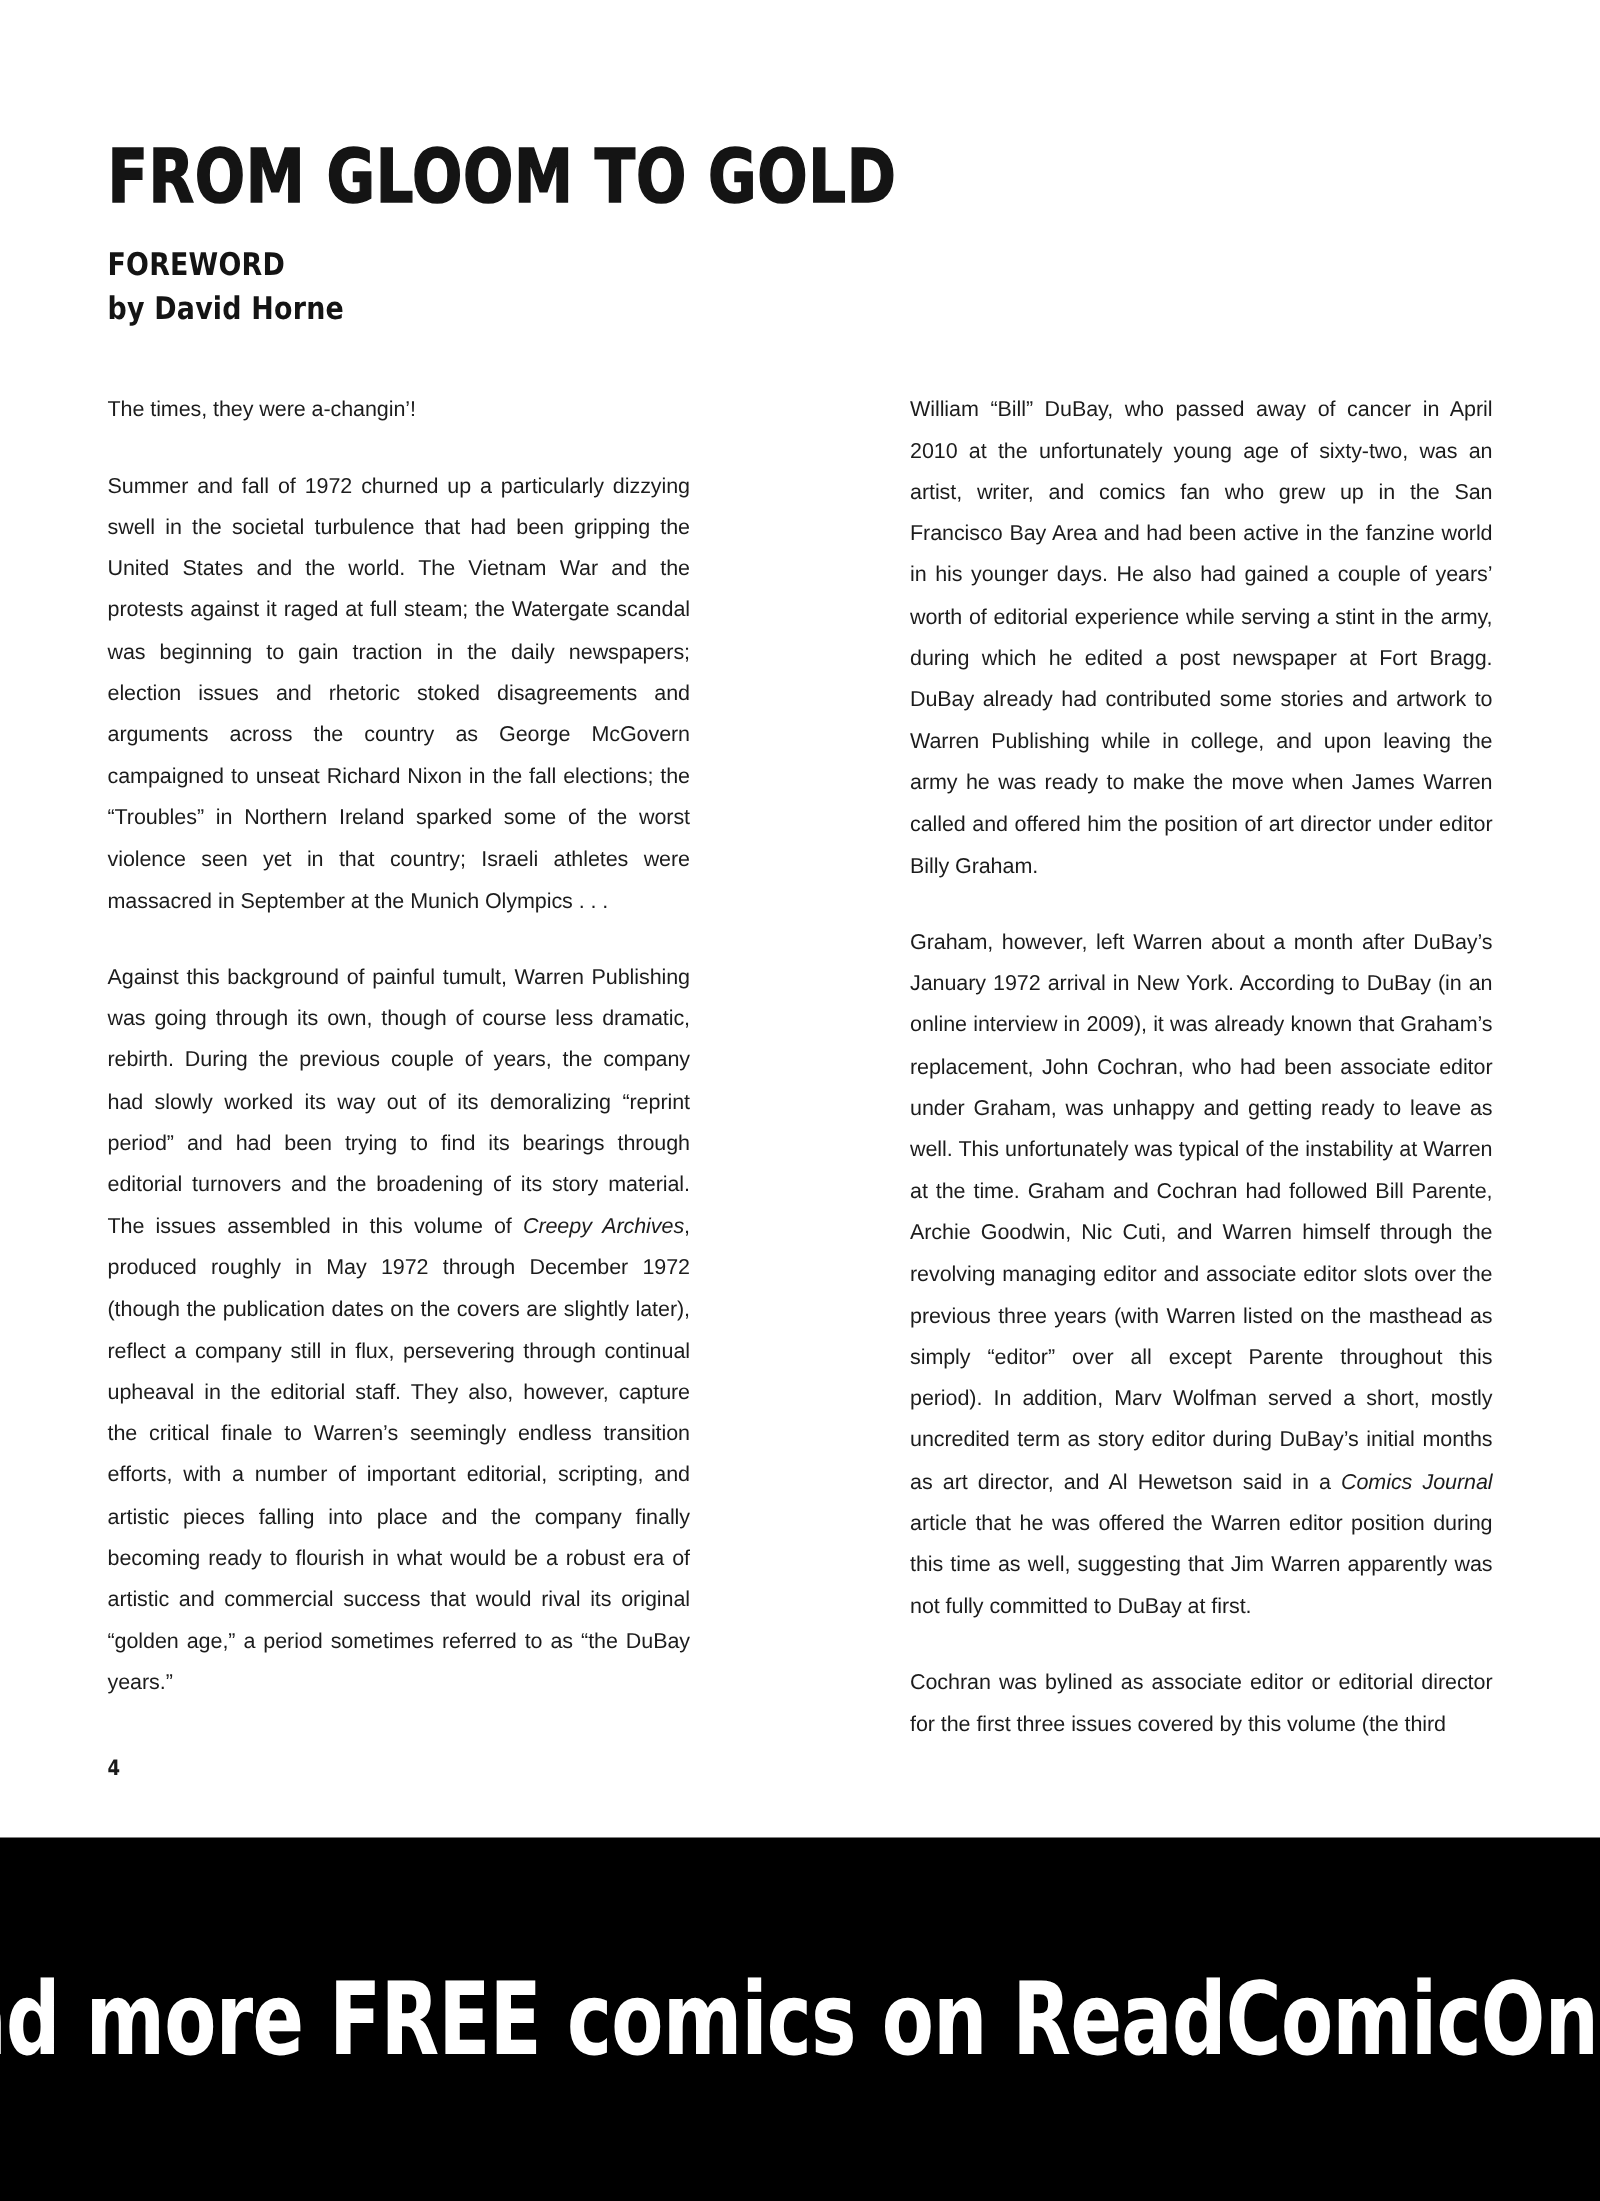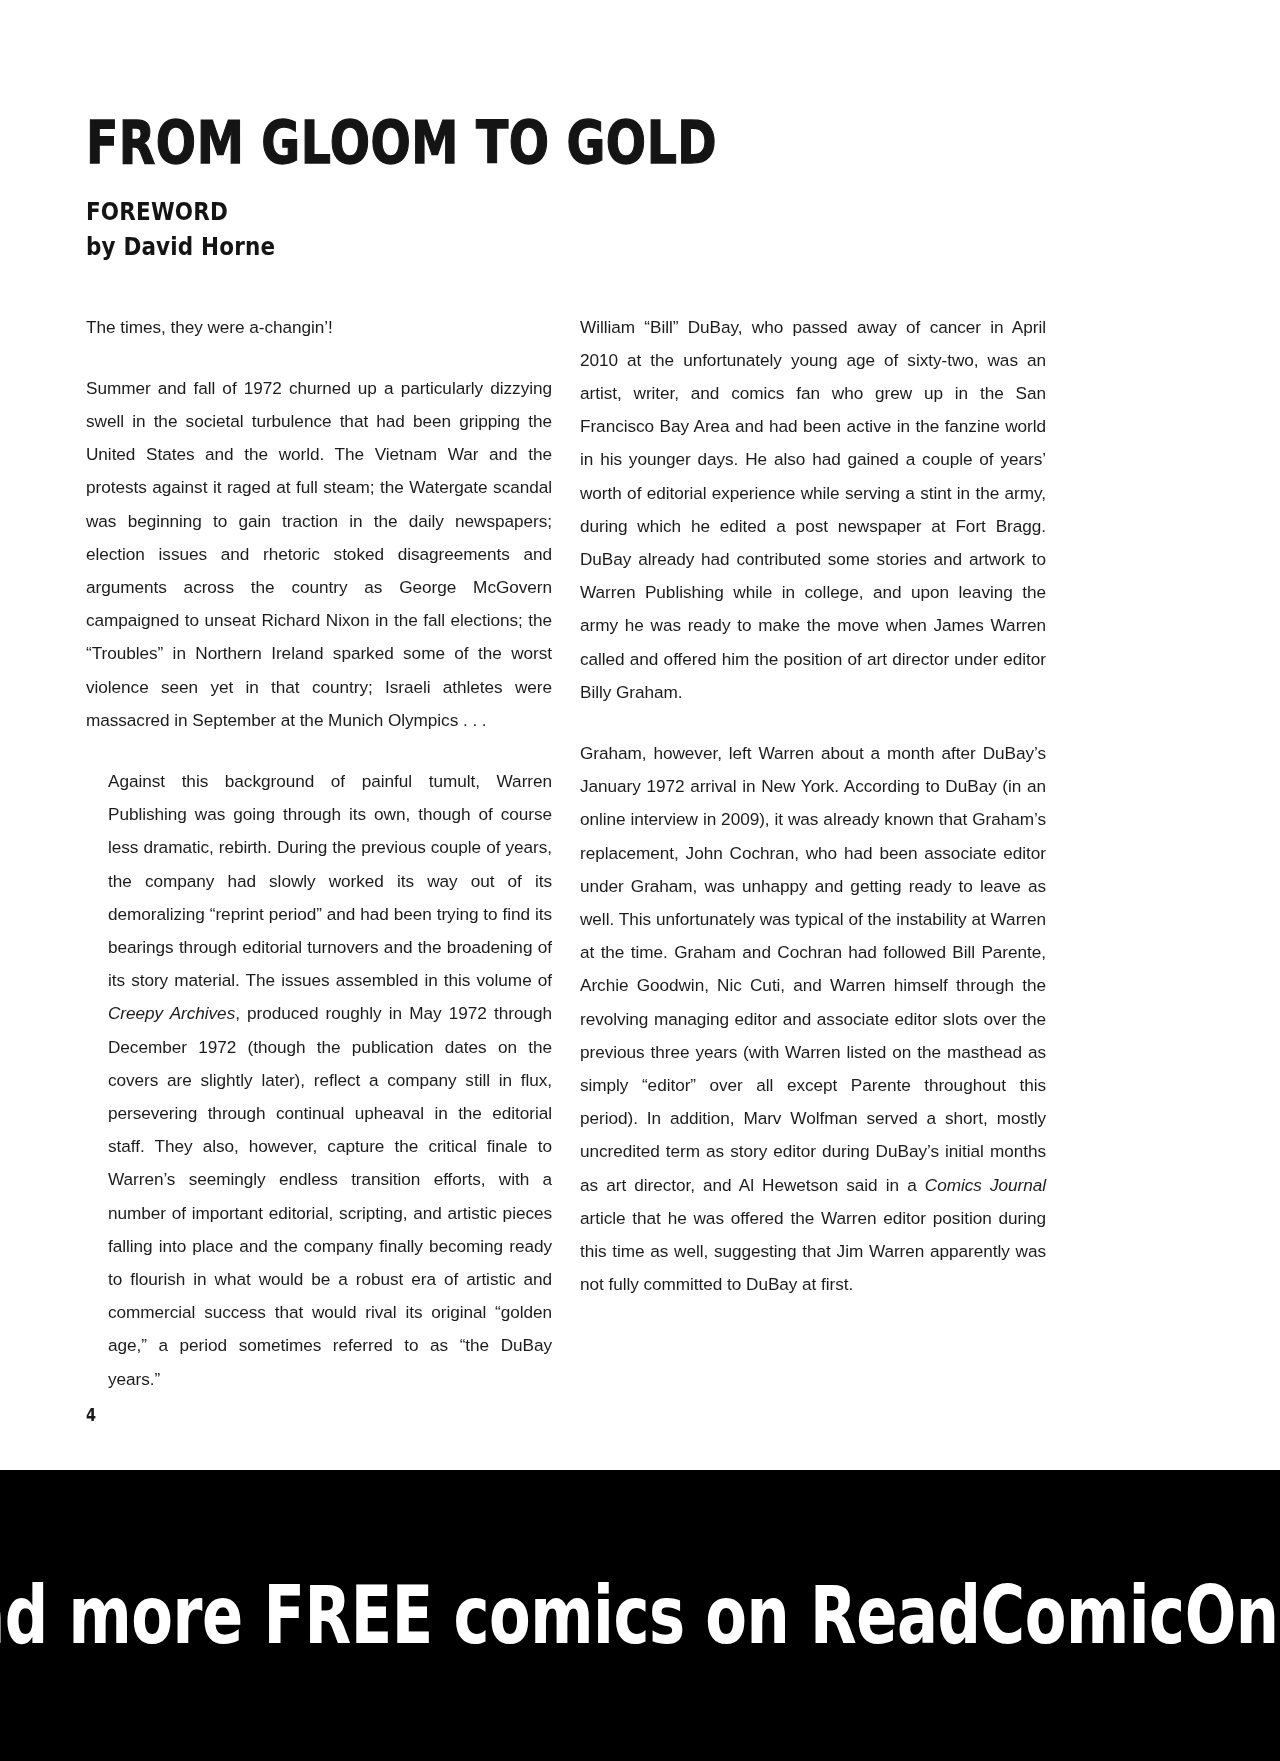--- a/index.html
+++ b/index.html
@@ -50,37 +50,38 @@
     margin: 0;
     transform: scaleX(0.86);
     transform-origin: left top;
     letter-spacing: 0.2px;
   }
   .subhead.first { margin-top: 18px; }
 
   .columns {
     margin-top: 46px;
     display: flex;
-    gap: 28px;
+    gap: 44px;
+    justify-content: space-between;
   }
   .col {
     width: 466px;
     flex: 0 0 466px;
   }
 
   p.body {
     margin: 0 0 28px 0;
     font-size: 17.2px;
     line-height: 33.2px;
     text-align: justify;
     text-justify: inter-word;
     color: #1c1c1c;
     letter-spacing: -0.05px;
   }
-  p.body.last { margin-bottom: 0; margin-left: 22px; }
+  p.body.last { margin-bottom: 0; }
   p.body em { font-style: italic; }
 
   .page-number {
     position: absolute;
     left: 86px;
     top: 1405px;
     font-family: "DejaVu Sans", sans-serif;
     font-weight: 700;
     font-size: 17px;
     color: #1a1a1a;
@@ -124,20 +125,21 @@
 
     <div class="col">
       <p class="body">The times, they were a-changin’!</p>
       <p class="body">Summer and fall of 1972 churned up a particularly dizzying swell in the societal turbulence that had been gripping the United States and the world. The Vietnam War and the protests against it raged at full steam; the Watergate scandal was beginning to gain traction in the daily newspapers; election issues and rhetoric stoked disagreements and arguments across the country as George McGovern campaigned to unseat Richard Nixon in the fall elections; the “Troubles” in Northern Ireland sparked some of the worst violence seen yet in that country; Israeli athletes were massacred in September at the Munich Olympics . . .</p>
       <p class="body last"><span>Against this background of painful tumult, Warren Publishing was going through its own, though of course less dramatic, rebirth. During the previous couple of years, the company had slowly worked its way out of its demoralizing “reprint period” and had been trying to find its bearings through editorial turnovers and the broadening of its story material. The issues assembled in this volume of </span><em>Creepy Archives</em><span>, produced roughly in May 1972 through December 1972 (though the publication dates on the covers are slightly later), reflect a company still in flux, persevering through continual upheaval in the editorial staff. They also, however, capture the critical finale to Warren’s seemingly endless transition efforts, with a number of important editorial, scripting, and artistic pieces falling into place and the company finally becoming ready to flourish in what would be a robust era of artistic and commercial success that would rival its original “golden age,” a period sometimes referred to as “the DuBay years.”</span></p>
     </div>
 
     <div class="col">
       <p class="body">William “Bill” DuBay, who passed away of cancer in April 2010 at the unfortunately young age of sixty-two, was an artist, writer, and comics fan who grew up in the San Francisco Bay Area and had been active in the fanzine world in his younger days. He also had gained a couple of years’ worth of editorial experience while serving a stint in the army, during which he edited a post newspaper at Fort Bragg. DuBay already had contributed some stories and artwork to Warren Publishing while in college, and upon leaving the army he was ready to make the move when James Warren called and offered him the position of art director under editor Billy Graham.</p>
       <p class="body"><span>Graham, however, left Warren about a month after DuBay’s January 1972 arrival in New York. According to DuBay (in an online interview in 2009), it was already known that Graham’s replacement, John Cochran, who had been associate editor under Graham, was unhappy and getting ready to leave as well. This unfortunately was typical of the instability at Warren at the time. Graham and Cochran had followed Bill Parente, Archie Goodwin, Nic Cuti, and Warren himself through the revolving managing editor and associate editor slots over the previous three years (with Warren listed on the masthead as simply “editor” over all except Parente throughout this period). In addition, Marv Wolfman served a short, mostly uncredited term as story editor during DuBay’s initial months as art director, and Al Hewetson said in a </span><em>Comics Journal</em><span> article that he was offered the Warren editor position during this time as well, suggesting that Jim Warren apparently was not fully committed to DuBay at first.</span></p>
+      <p class="body last">Cochran was bylined as associate editor or editorial director for the first three issues covered by this volume (the third</p>
     </div>
 
   </div>
 </div>
 
 <div class="page-number">4</div>
 
 <div class="banner">
   <div class="banner-text">Read more FREE comics on ReadComicOnline</div>
 </div>

